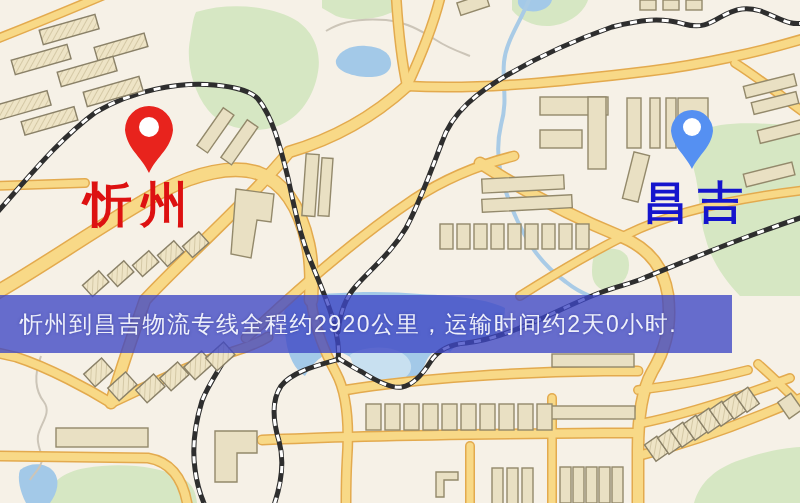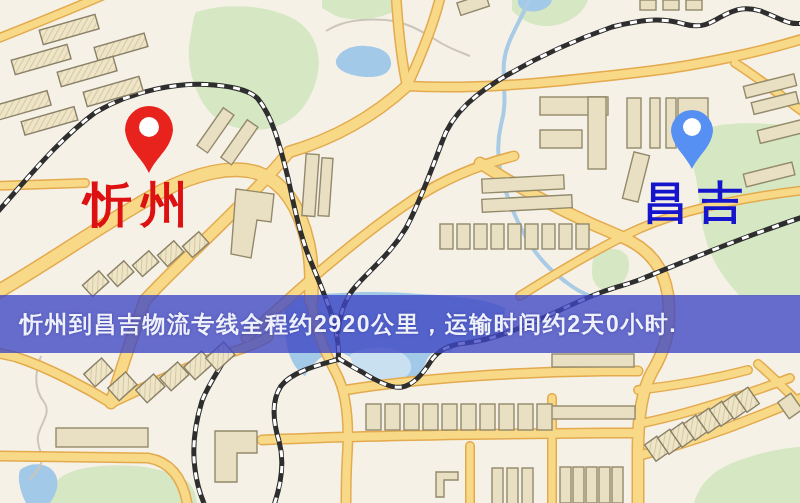--- a/index.html
+++ b/index.html
@@ -18,23 +18,23 @@
   .gray-path{fill:none;stroke:#ccc5b8;stroke-width:2;}
   .stream{fill:none;stroke:#a9cbe6;stroke-width:4;}
   .bldg{fill:#e9e0c3;stroke:#93896b;stroke-width:1.4;}
   .bldg-hatch{fill:url(#hatch);stroke:#8a8168;stroke-width:1.4;}
   .park{fill:#d6e7c3;}
   .water{fill:#a3c9e8;}
   .water-light{fill:#c8e0f0;}
   .map-label{font-family:"Liberation Serif","DejaVu Serif",serif;font-weight:bold;}
   
   .banner{
-    position:absolute;left:0;top:295px;width:800px;height:58px;
+    position:absolute;left:0;top:295px;width:732px;height:58px;
     background:rgba(62,70,196,0.78);
-    display:flex;align-items:center;box-sizing:border-box;padding:0 20px;font-weight:bold;
+    display:flex;align-items:center;box-sizing:border-box;padding:0 20px;
   }
   .banner span{
     color:#eef0fb;font-size:23px;letter-spacing:1.5px;white-space:nowrap;
     font-family:"Liberation Sans",sans-serif;
     text-shadow:0 0 3px rgba(40,45,140,.55);
   }
 </style>
 </head>
 <body>
 

